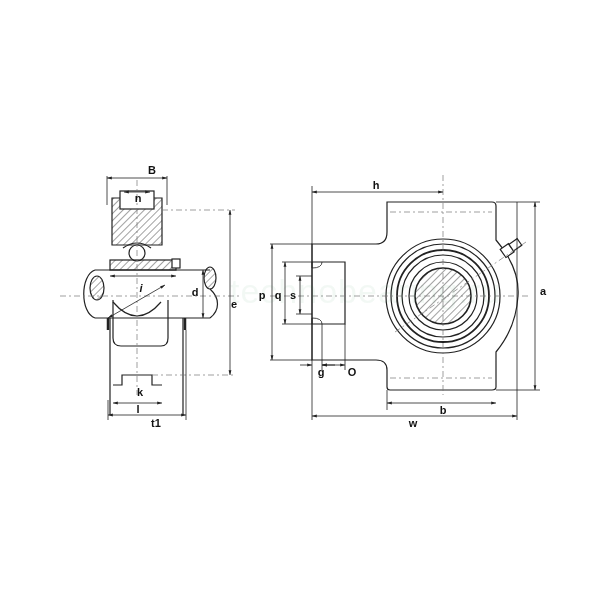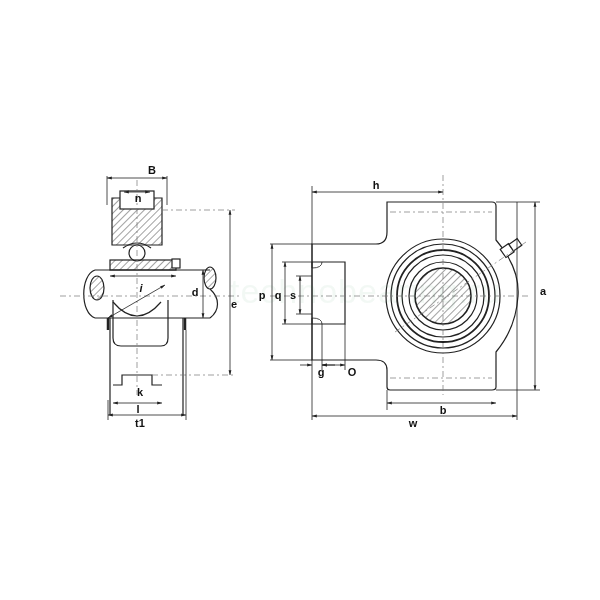--- a/index.html
+++ b/index.html
@@ -125,21 +125,21 @@
 
 <div class="wm">technobearing.ru</div>
 
 <div class="lbl" style="left:152px;top:170px;">B</div>
 <div class="lbl" style="left:138px;top:198px;">n</div>
 <div class="lbl" style="left:141px;top:288px;font-style:italic;">i</div>
 <div class="lbl" style="left:195px;top:292px;">d</div>
 <div class="lbl" style="left:234px;top:304px;">e</div>
 <div class="lbl" style="left:140px;top:392px;">k</div>
 <div class="lbl" style="left:138px;top:409px;">l</div>
-<div class="lbl" style="left:140px;top:423px;">t1</div>
+<div class="lbl" style="left:156px;top:423px;">t1</div>
 
 <div class="lbl" style="left:376px;top:185px;">h</div>
 <div class="lbl" style="left:262px;top:295px;">p</div>
 <div class="lbl" style="left:278px;top:295px;">q</div>
 <div class="lbl" style="left:293px;top:295px;">s</div>
 <div class="lbl" style="left:321px;top:372px;">g</div>
 <div class="lbl" style="left:352px;top:372px;">O</div>
 <div class="lbl" style="left:543px;top:291px;">a</div>
 <div class="lbl" style="left:443px;top:410px;">b</div>
 <div class="lbl" style="left:413px;top:423px;">w</div>

